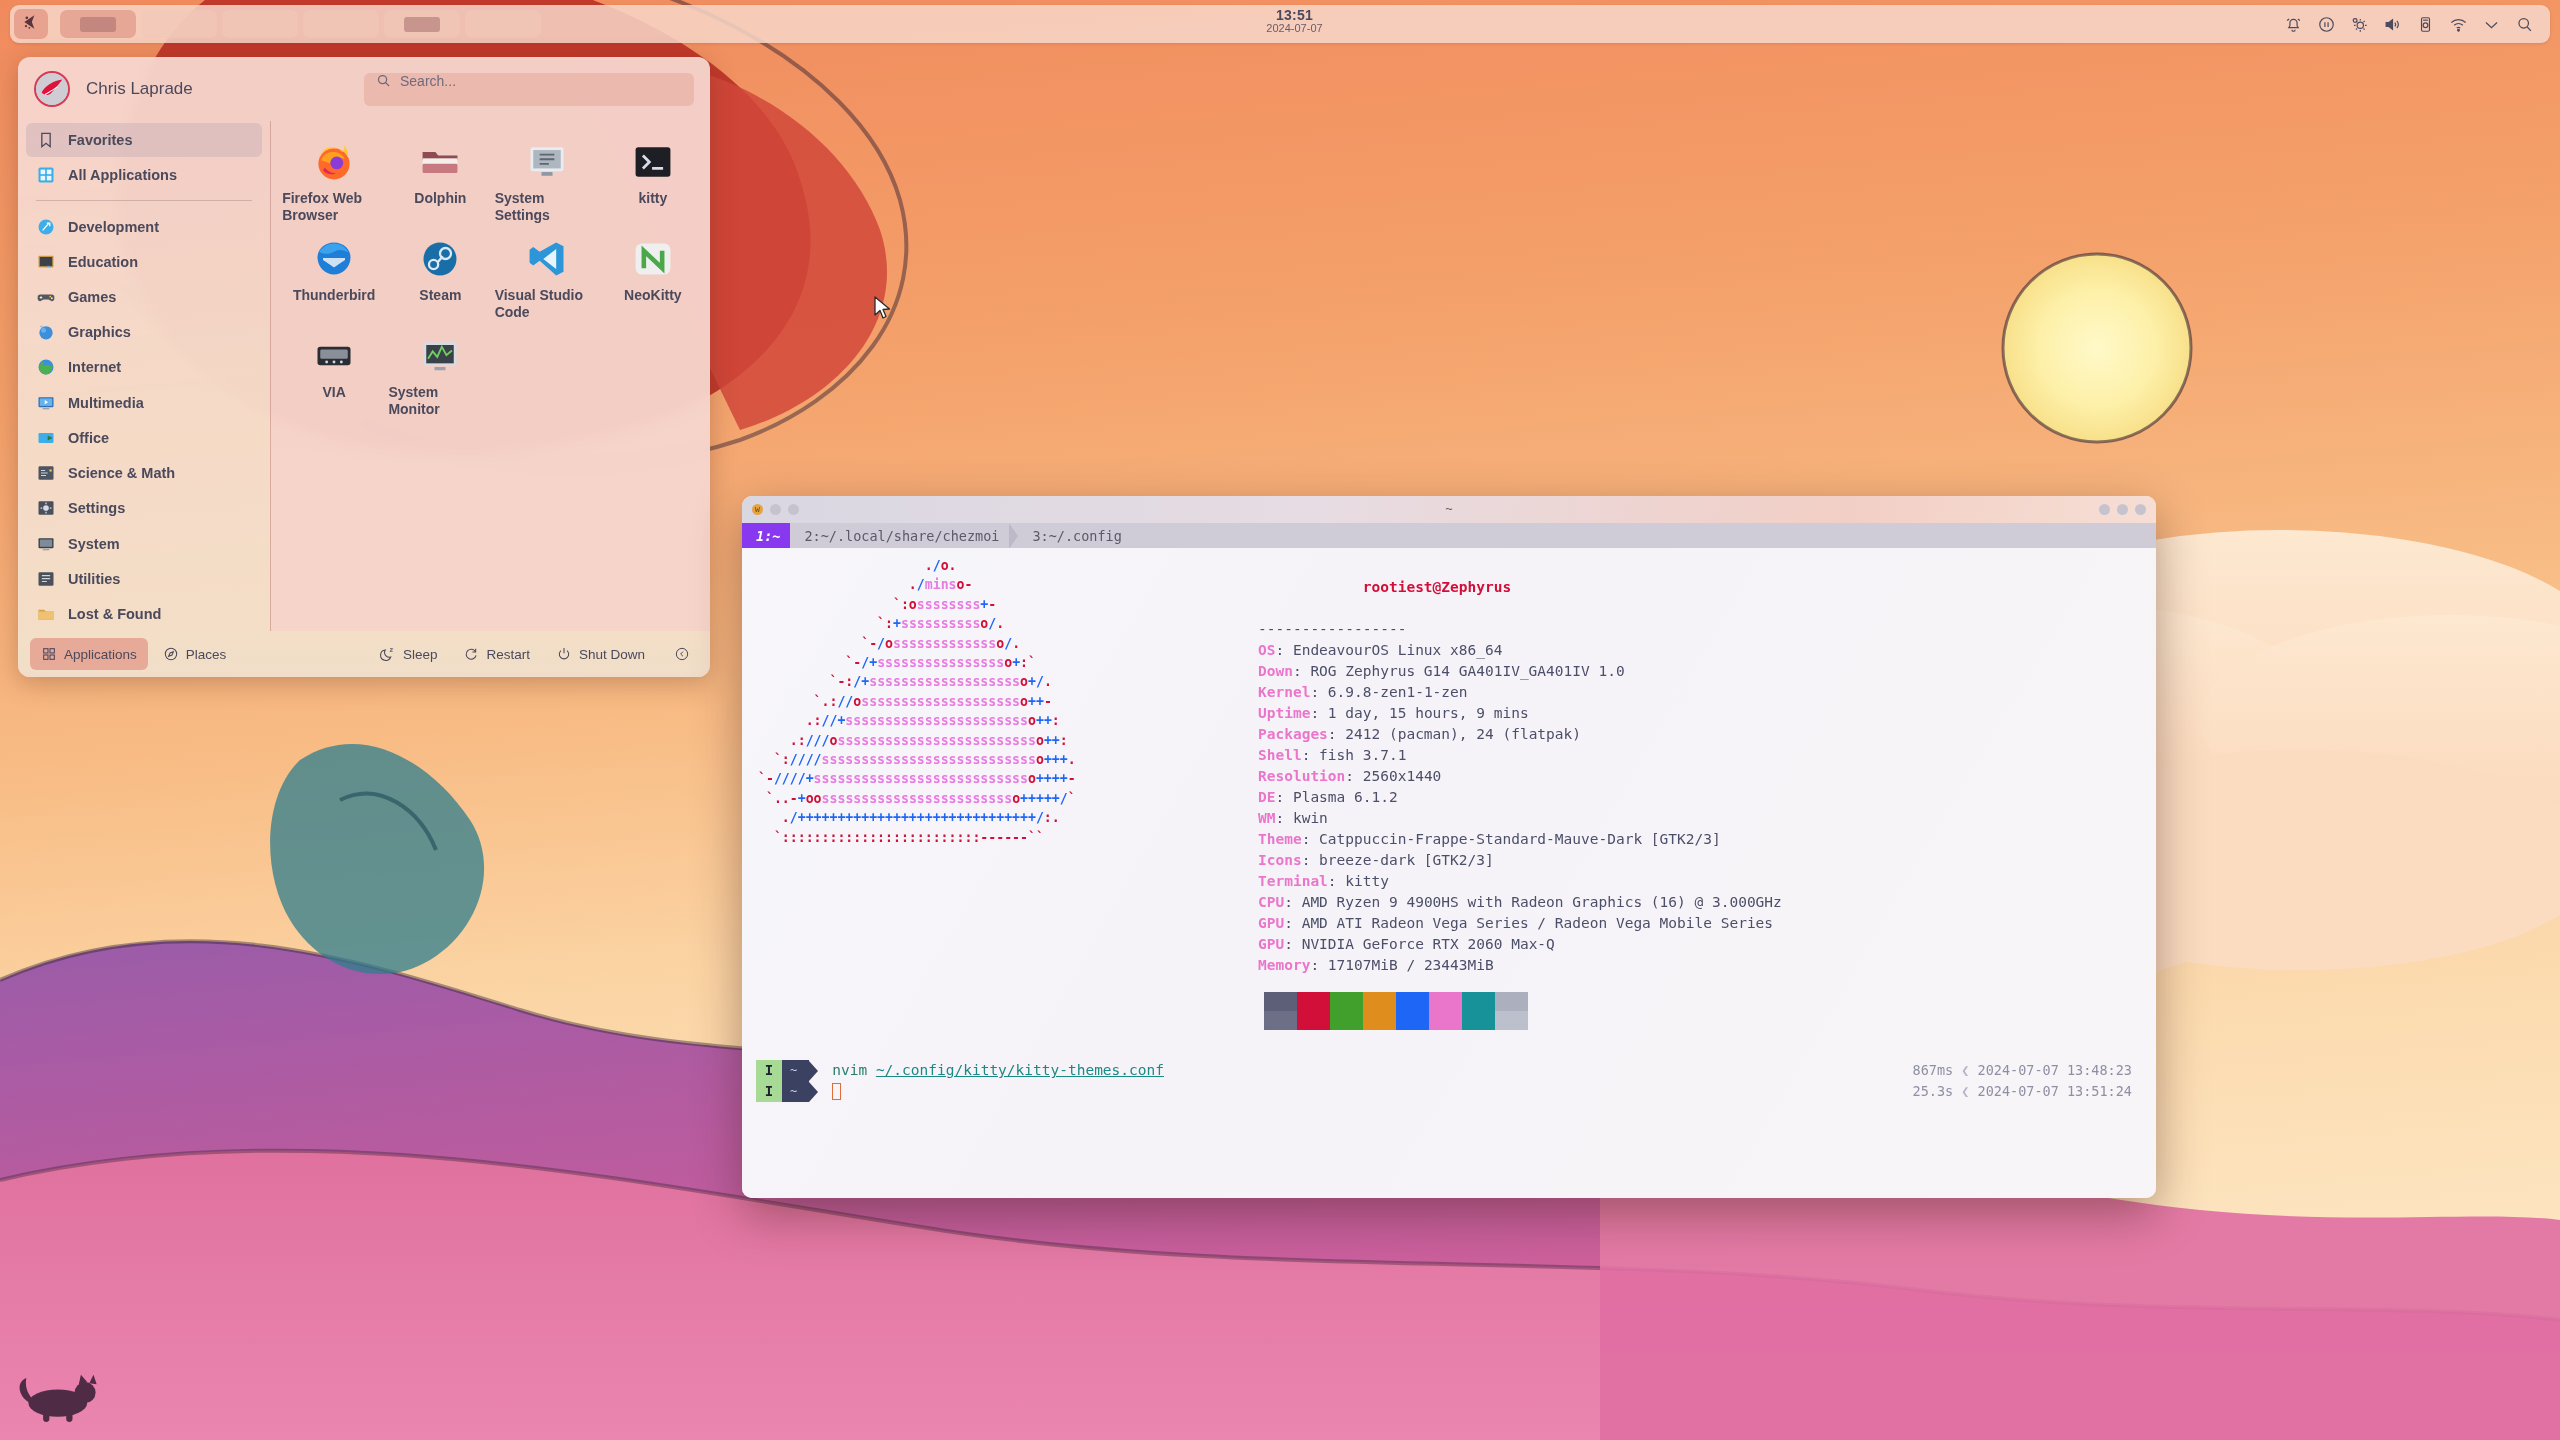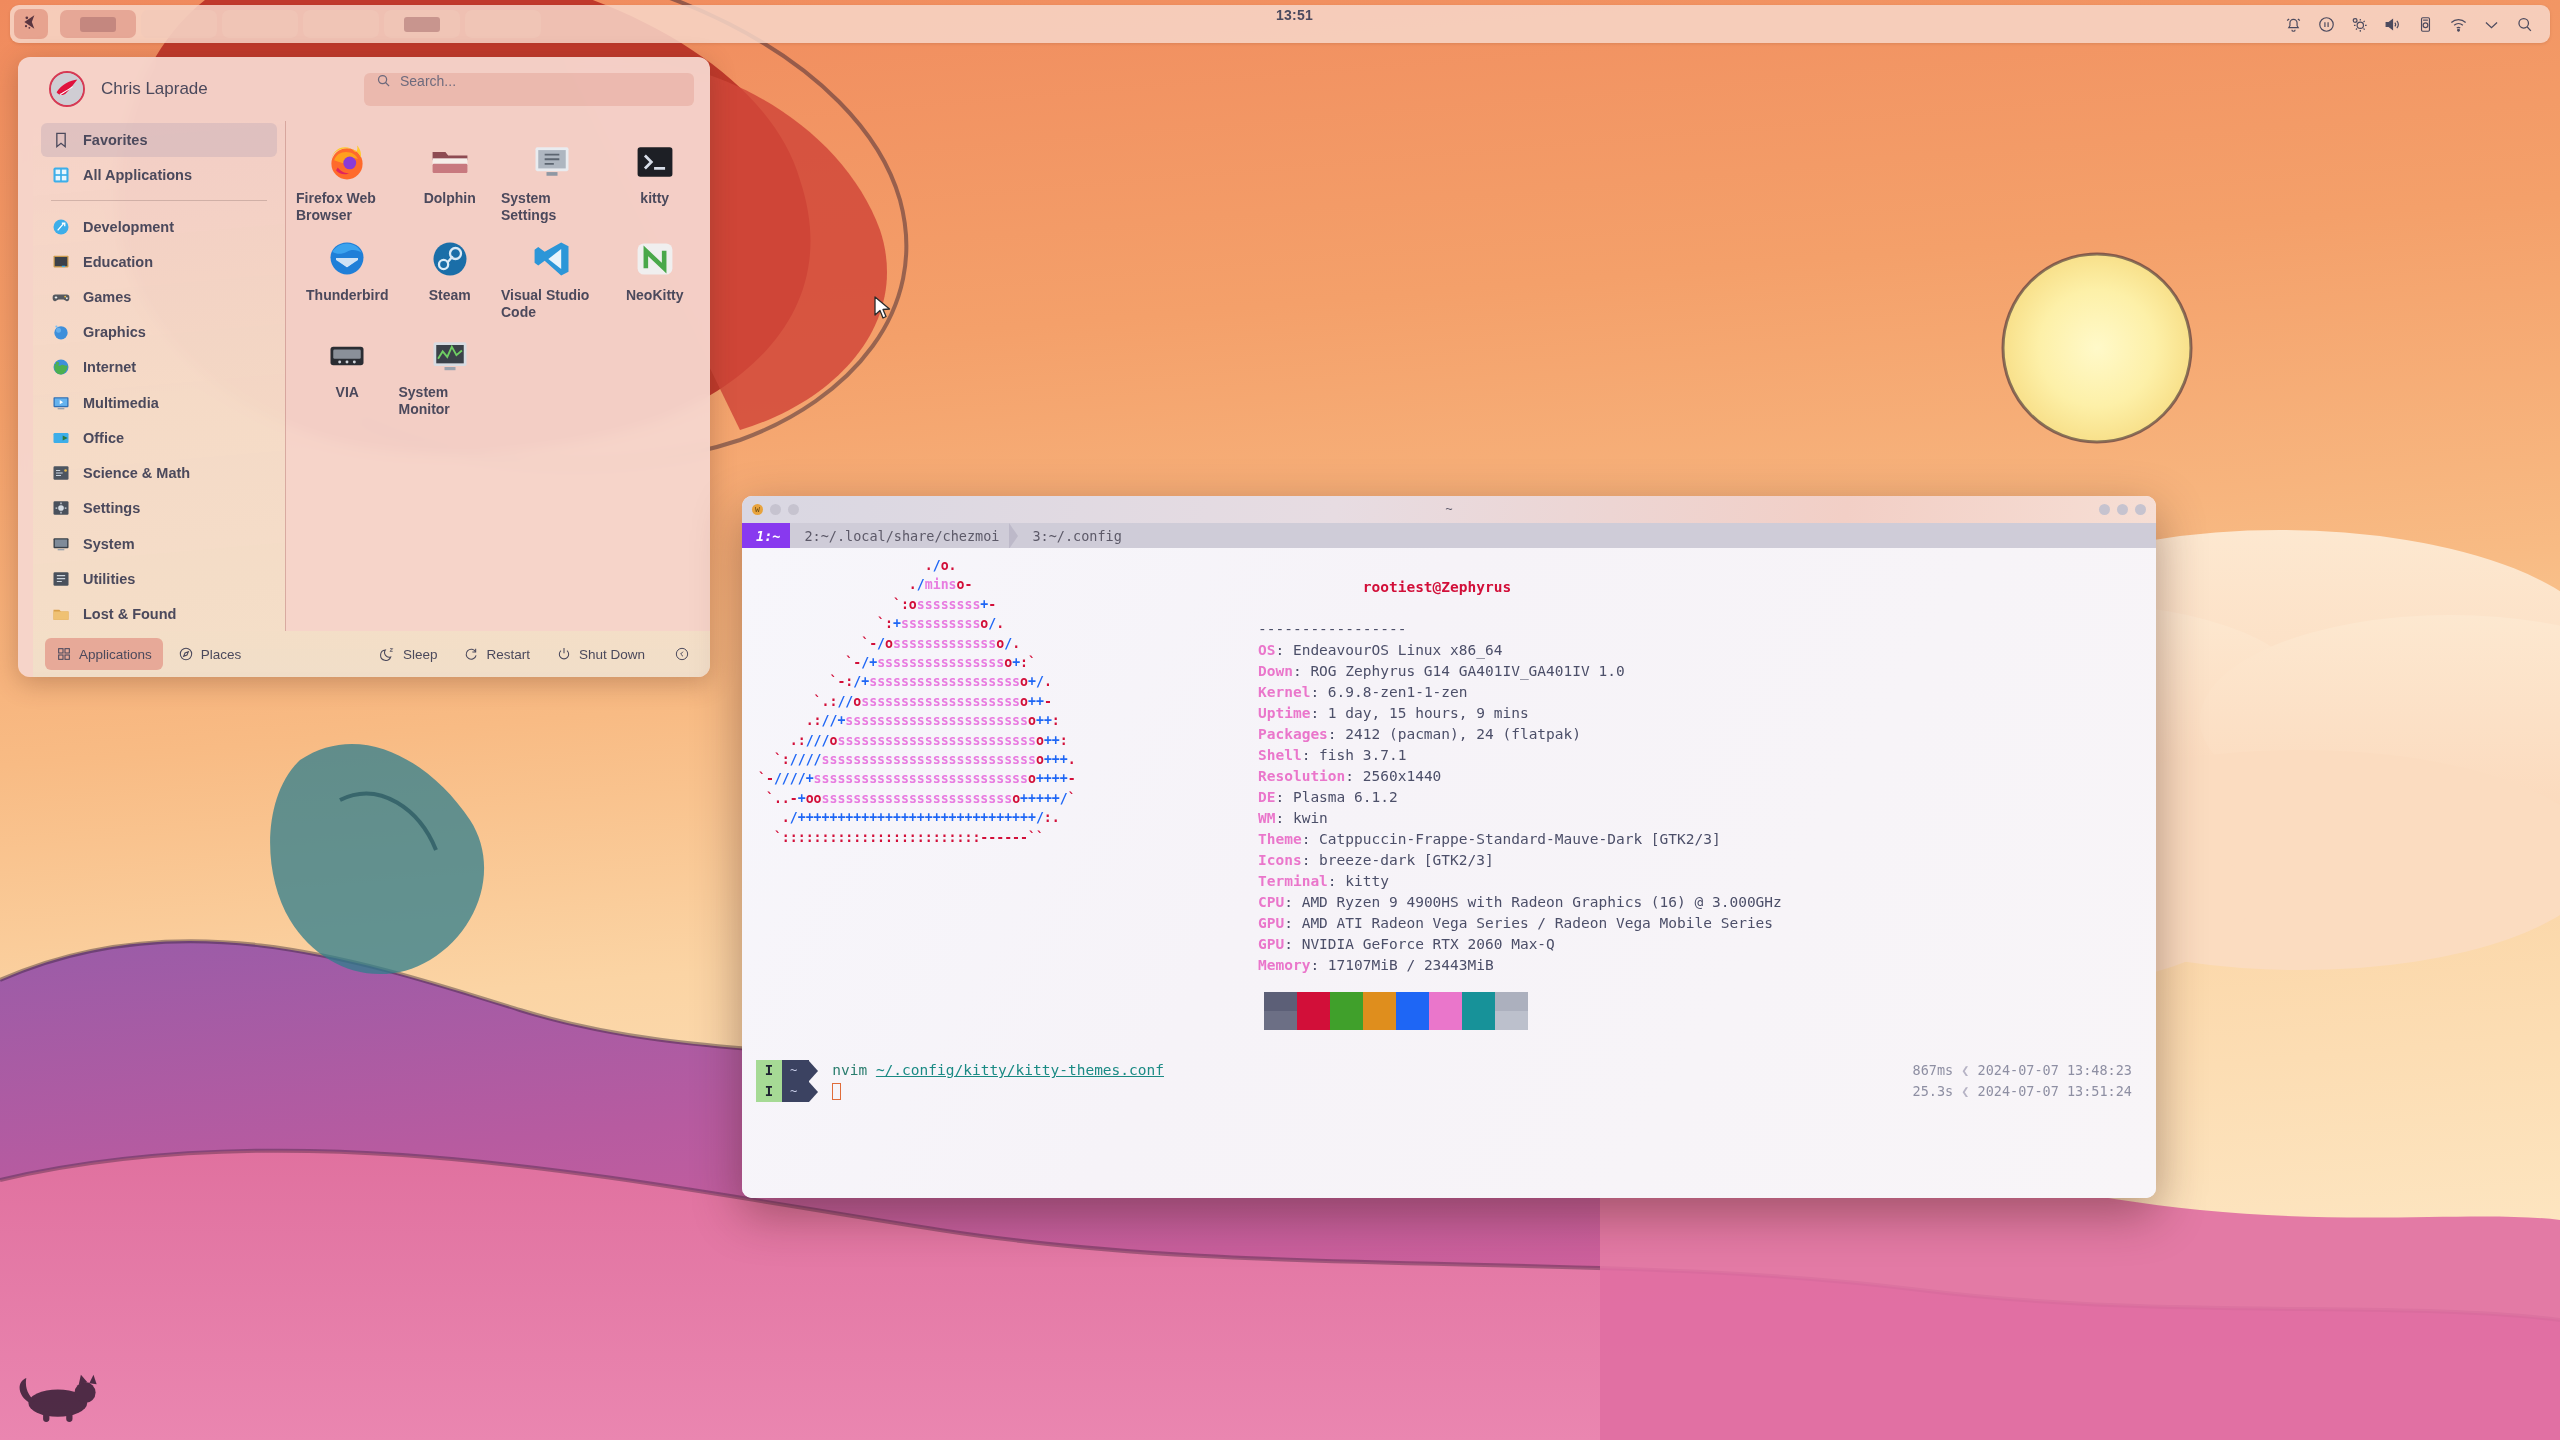--- a/index.html
+++ b/index.html
@@ -58,21 +58,20 @@
   #tray .tico svg { width: 19px; height: 19px; display: block; }
 
   
   #menu {
     position: absolute; left: 18px; top: 57px; width: 692px; height: 620px;
     background: rgba(245, 214, 205, 0.95);
     border-radius: 12px; overflow: hidden;
     box-shadow: 0 6px 26px rgba(90,45,30,.30);
     display: flex; flex-direction: column;
     backdrop-filter: blur(6px);
-    padding-left: 15px;
   }
   .menu-head { display: flex; align-items: center; height: 64px; padding: 0 16px; flex: none; }
   .avatar {
     width: 36px; height: 36px; border-radius: 50%;
     background: #c9c9cd; position: relative; overflow: hidden;
     border: 2px solid #d63a54; flex: none;
   }
   .avatar svg { position: absolute; inset: 0; width: 100%; height: 100%; }
   .uname { margin-left: 16px; font-size: 17px; color: #4b495c; }
   .searchbox {
@@ -334,20 +333,21 @@
     <div class="task-item has-win">
         <div class="win"></div>
       </div>
     <div class="task-item">
         <div class="win"></div>
       </div>
   </div>
 
   <div id="clock">
     <div class="t">13:51</div>
+    <div class="d">2024-07-07</div>
   </div>
 
   <div id="tray">
     <span class="tico">
       <svg viewBox="0 0 24 24" fill="none" stroke="currentColor" stroke-width="1.5">
         <path d="M6 16 h12 l-1.5-2.5 V10 a4.5 4.5 0 0 0-9 0 v3.5 Z"></path>
         <path d="M10 18.5 a2 2 0 0 0 4 0"></path>
         <path d="M4 7 L6.5 5 M20 7 L17.5 5"></path>
       </svg>
     </span>

